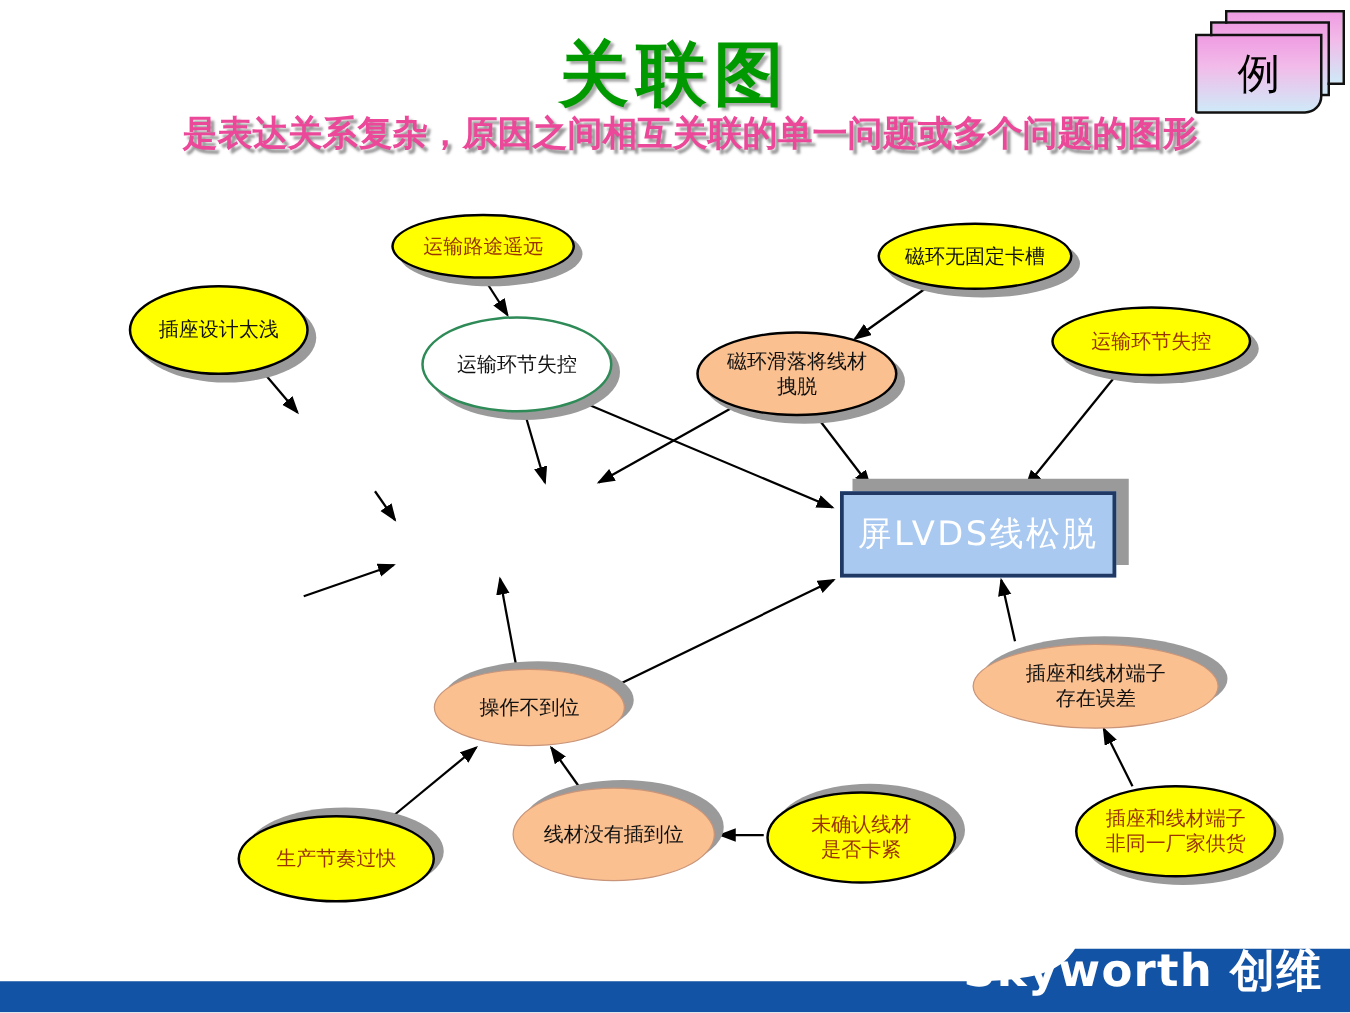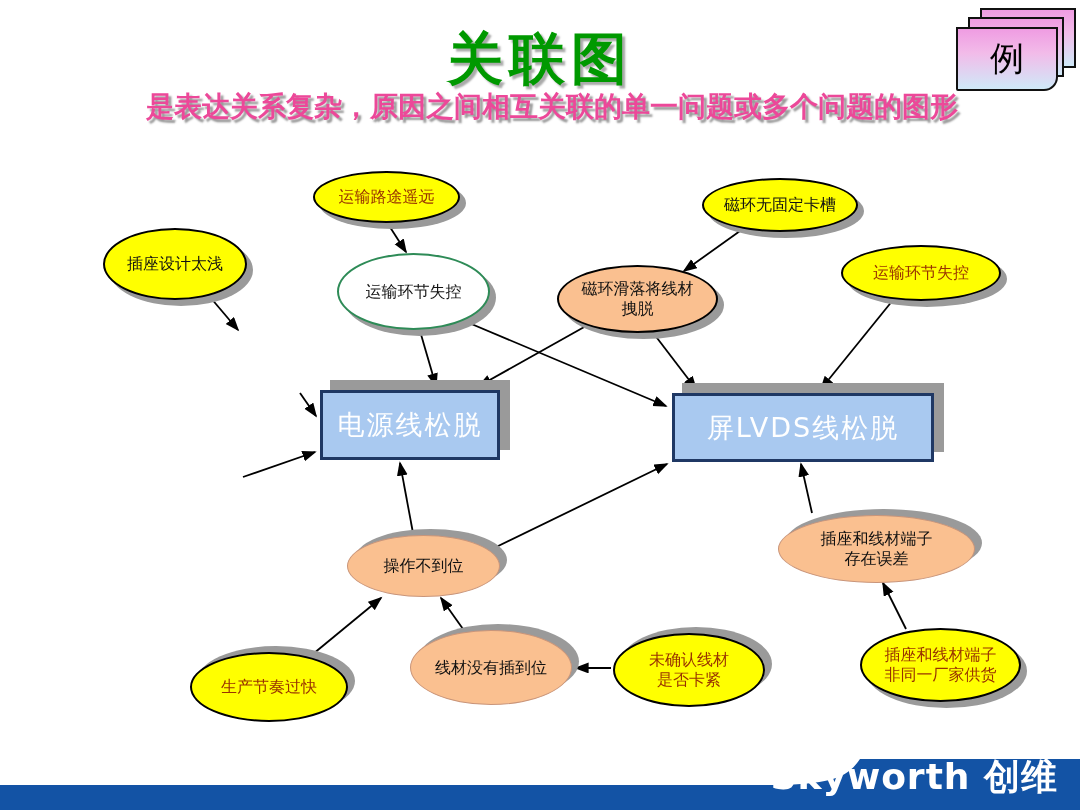--- a/index.html
+++ b/index.html
@@ -121,22 +121,21 @@
   <div class="node ellipse salmon sh-ur" style="left:410px;top:630px;width:162px;height:75px;">线材没有插到位</div>
 
   <div class="node ellipse yellow sh-ur red-text" style="left:190px;top:652px;width:158px;height:70px;">生产节奏过快</div>
 
   <div class="node ellipse yellow sh-ur red-text ml" style="left:613px;top:633px;width:152px;height:74px;padding:0 30px;">未确认线材是否卡紧</div>
 
   <div class="node ellipse yellow sh-dr red-text ml" style="left:860px;top:628px;width:161px;height:74px;padding:0 18px;">插座和线材端子非同一厂家供货</div>
 
   <div class="node ellipse salmon sh-ur ml" style="left:778px;top:515px;width:197px;height:68px;padding:0 38px;">插座和线材端子存在误差</div>
 
-  <div class="node rect-node" style="left:320px;top:390px;width:180px;height:70px;">电源线松脱</div>
 
-  <div class="node rect-node" style="left:672px;top:393px;width:262px;height:69px;">屏LVDS线松脱</div>
+  <div class="node rect-node" style="left:672px;top:393px;width:221px;height:69px;">屏LVDS线松脱</div>
 
   <svg id="footer" viewBox="0 0 1080 55">
     <path d="M0,30 L786,30 C832,28 848,22 860,4 L1080,4 L1080,55 L0,55 Z" fill="var(--footer_blue)"></path>
   </svg>
   <div id="footer-logo">Skyworth 创维</div>
 
 </div>
 
 </body></html>

